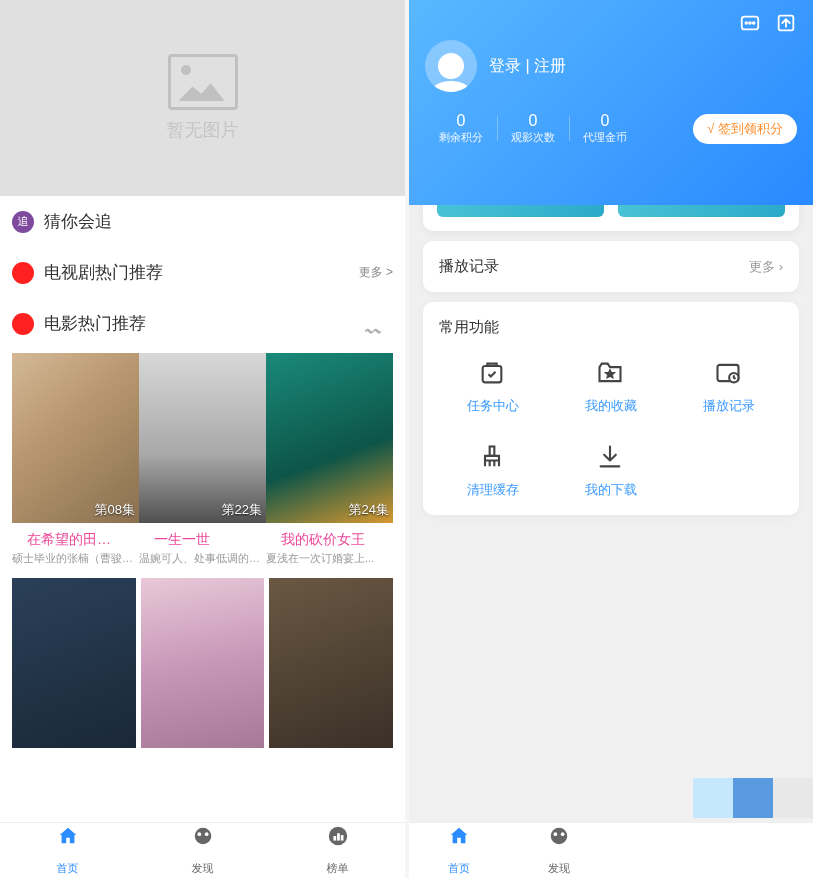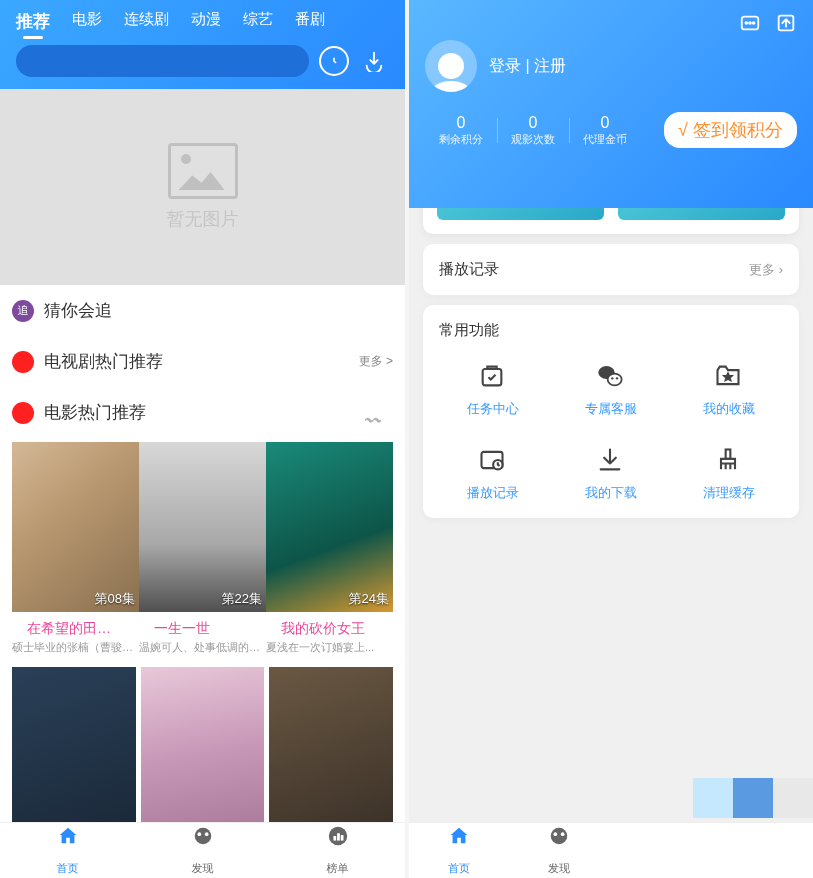--- a/index.html
+++ b/index.html
@@ -59,21 +59,21 @@
 .avatar{width:52px;height:52px;background:rgba(255,255,255,.3);border-radius:50%;display:flex;align-items:center;justify-content:center}
 .avatar-inner{width:26px;height:26px;background:#fff;border-radius:50%;position:relative}
 .avatar-inner::after{content:"";position:absolute;top:28px;left:-6px;width:38px;height:20px;background:#fff;border-radius:50% 50% 0 0}
 .avatar{overflow:hidden}
 .login-text{color:#fff;font-size:16px}
 .stats-row{display:flex;align-items:center;margin-top:20px;gap:0}
 .stat{flex:0 0 auto;text-align:center;color:#fff;padding:0 14px;position:relative}
 .stat:not(:first-child)::before{content:"";position:absolute;left:0;top:4px;bottom:4px;width:1px;background:rgba(255,255,255,.3)}
 .stat-val{font-size:16px;font-weight:500}
 .stat-lbl{font-size:11px;opacity:.9}
-.checkin-btn{margin-left:auto;background:#fff;color:#ff9030;border-radius:16px;padding:6px 14px;font-size:18px;white-space:nowrap}
+.checkin-btn{margin-left:auto;background:#fff;color:#ff9030;border-radius:16px;padding:6px 14px;font-size:13px;white-space:nowrap}
 .action-card{background:#fff;border-radius:10px;margin:-44px 14px 10px;padding:14px;display:flex;gap:14px;box-shadow:0 2px 8px rgba(0,0,0,.06);position:relative;z-index:2}
 .action-btn{flex:1;background:linear-gradient(135deg,#4dc8d8 0%,#2aa8c8 100%);color:#fff;text-align:center;padding:12px 0;border-radius:6px;font-size:14px}
 .card{background:#fff;border-radius:10px;margin:0 14px 10px;padding:16px;box-shadow:0 2px 8px rgba(0,0,0,.04)}
 .card-head{display:flex;align-items:center;justify-content:space-between;font-size:15px;color:#333}
 .card-head .more{font-size:13px;color:#999}
 .func-grid{display:grid;grid-template-columns:repeat(3,1fr);gap:28px 10px;margin-top:22px}
 .func-item{display:flex;flex-direction:column;align-items:center;gap:8px;color:#3a9aff;font-size:13px;cursor:pointer}
 .func-icon{width:30px;height:30px;color:#444}
 .s2-body{flex:1;background:#f0f0f0;overflow:hidden}
 .watermark{position:absolute;bottom:60px;right:40px;color:#ddd;font-size:16px;pointer-events:none}
@@ -82,43 +82,20 @@
 .px1{background:#c5e8ff}
 .px2{background:#5a9ae0}
 .px3{background:#e8e8e8}
 
 svg{display:block}
 </style>
 </head>
 <body>
 
 <div class="screen s1">
-  <div class="s1-header">
-    <div class="tabs">
-      <div class="tab active">推荐</div>
-      <div class="tab">电影</div>
-      <div class="tab">连续剧</div>
-      <div class="tab">动漫</div>
-      <div class="tab">综艺</div>
-      <div class="tab">番剧</div>
-    </div>
-    <div class="search-row">
-      <div class="search-bar"></div>
-      <div class="circ-icon">
-        <svg width="16" height="16" viewBox="0 0 24 24" fill="none" stroke="currentColor" stroke-width="2.5">
-            <polyline points="12 7 12 12 15 15"></polyline>
-          </svg>
-      </div>
-      <div class="dl-icon">
-        <svg width="22" height="22" viewBox="0 0 24 24" fill="none" stroke="currentColor" stroke-width="2">
-            <path d="M12 3v12m0 0l-4-4m4 4l4-4M4 17a8 8 0 0016 0" stroke-linecap="round"></path>
-          </svg>
-      </div>
-    </div>
-  </div>
   <div class="banner">
     <div class="banner-img"></div>
     <div class="banner-text">暂无图片</div>
   </div>
   <div class="s1-body">
     <div class="section-row">
       <div class="badge-zhui">追</div>
       <div class="sec-title">猜你会追</div>
     </div>
     <div class="section-row">
@@ -259,64 +236,53 @@
           <div class="func-icon">
               <svg width="28" height="28" viewBox="0 0 24 24" fill="none" stroke="currentColor" stroke-width="1.8">
                 <rect x="4" y="6" width="16" height="14" rx="2"></rect>
                 <path d="M8 6V4h8v2M9 13l2 2 4-4"></path>
               </svg>
             </div>
           <span>任务中心</span>
         </div>
         <div class="func-item">
           <div class="func-icon">
-              <svg width="28" height="28" viewBox="0 0 24 24" fill="currentColor">
-                <ellipse cx="9" cy="9" rx="7" ry="5.5"></ellipse>
-                <ellipse cx="16" cy="15" rx="6" ry="5" fill="#fff" stroke="currentColor" stroke-width="1.5"></ellipse>
-                <circle cx="14" cy="14" r="1"></circle>
-                <circle cx="18" cy="14" r="1"></circle>
-              </svg>
-            </div>
-          <span>专属客服</span>
-        </div>
-        <div class="func-item">
-          <div class="func-icon">
               <svg width="28" height="28" viewBox="0 0 24 24" fill="none" stroke="currentColor" stroke-width="1.8">
                 <path d="M3 7l2-3h5l2 3h9v12H3z"></path>
                 <path d="M12 10l1 2h2l-1.5 1.5.5 2-2-1-2 1 .5-2L9 12h2z" fill="currentColor"></path>
               </svg>
             </div>
           <span>我的收藏</span>
         </div>
         <div class="func-item">
           <div class="func-icon">
               <svg width="28" height="28" viewBox="0 0 24 24" fill="none" stroke="currentColor" stroke-width="1.8">
                 <rect x="3" y="5" width="18" height="14" rx="2"></rect>
                 <circle cx="17" cy="16" r="4" fill="#fff" stroke="currentColor"></circle>
                 <path d="M17 14v2l1.5 1"></path>
               </svg>
             </div>
           <span>播放记录</span>
         </div>
         <div class="func-item">
           <div class="func-icon">
               <svg width="28" height="28" viewBox="0 0 24 24" fill="none" stroke="currentColor" stroke-width="1.8">
-                <path d="M12 3v12m0 0l-5-5m5 5l5-5M4 20h16" stroke-linecap="round"></path>
-              </svg>
-            </div>
-          <span>我的下载</span>
-        </div>
-        <div class="func-item">
-          <div class="func-icon">
-              <svg width="28" height="28" viewBox="0 0 24 24" fill="none" stroke="currentColor" stroke-width="1.8">
                 <rect x="10" y="3" width="4" height="8"></rect>
                 <path d="M6 11h12v4H6zM6 15v5m4-5v5m4-5v5m4-5v5"></path>
               </svg>
             </div>
           <span>清理缓存</span>
+        </div>
+        <div class="func-item">
+          <div class="func-icon">
+              <svg width="28" height="28" viewBox="0 0 24 24" fill="none" stroke="currentColor" stroke-width="1.8">
+                <path d="M12 3v12m0 0l-5-5m5 5l5-5M4 20h16" stroke-linecap="round"></path>
+              </svg>
+            </div>
+          <span>我的下载</span>
         </div>
       </div>
     </div>
   </div>
   <div class="watermark">w.zxkj.cn</div>
   <div class="pixels">
       <div class="px px1"></div>
       <div class="px px2"></div>
       <div class="px px3"></div>
     </div>

